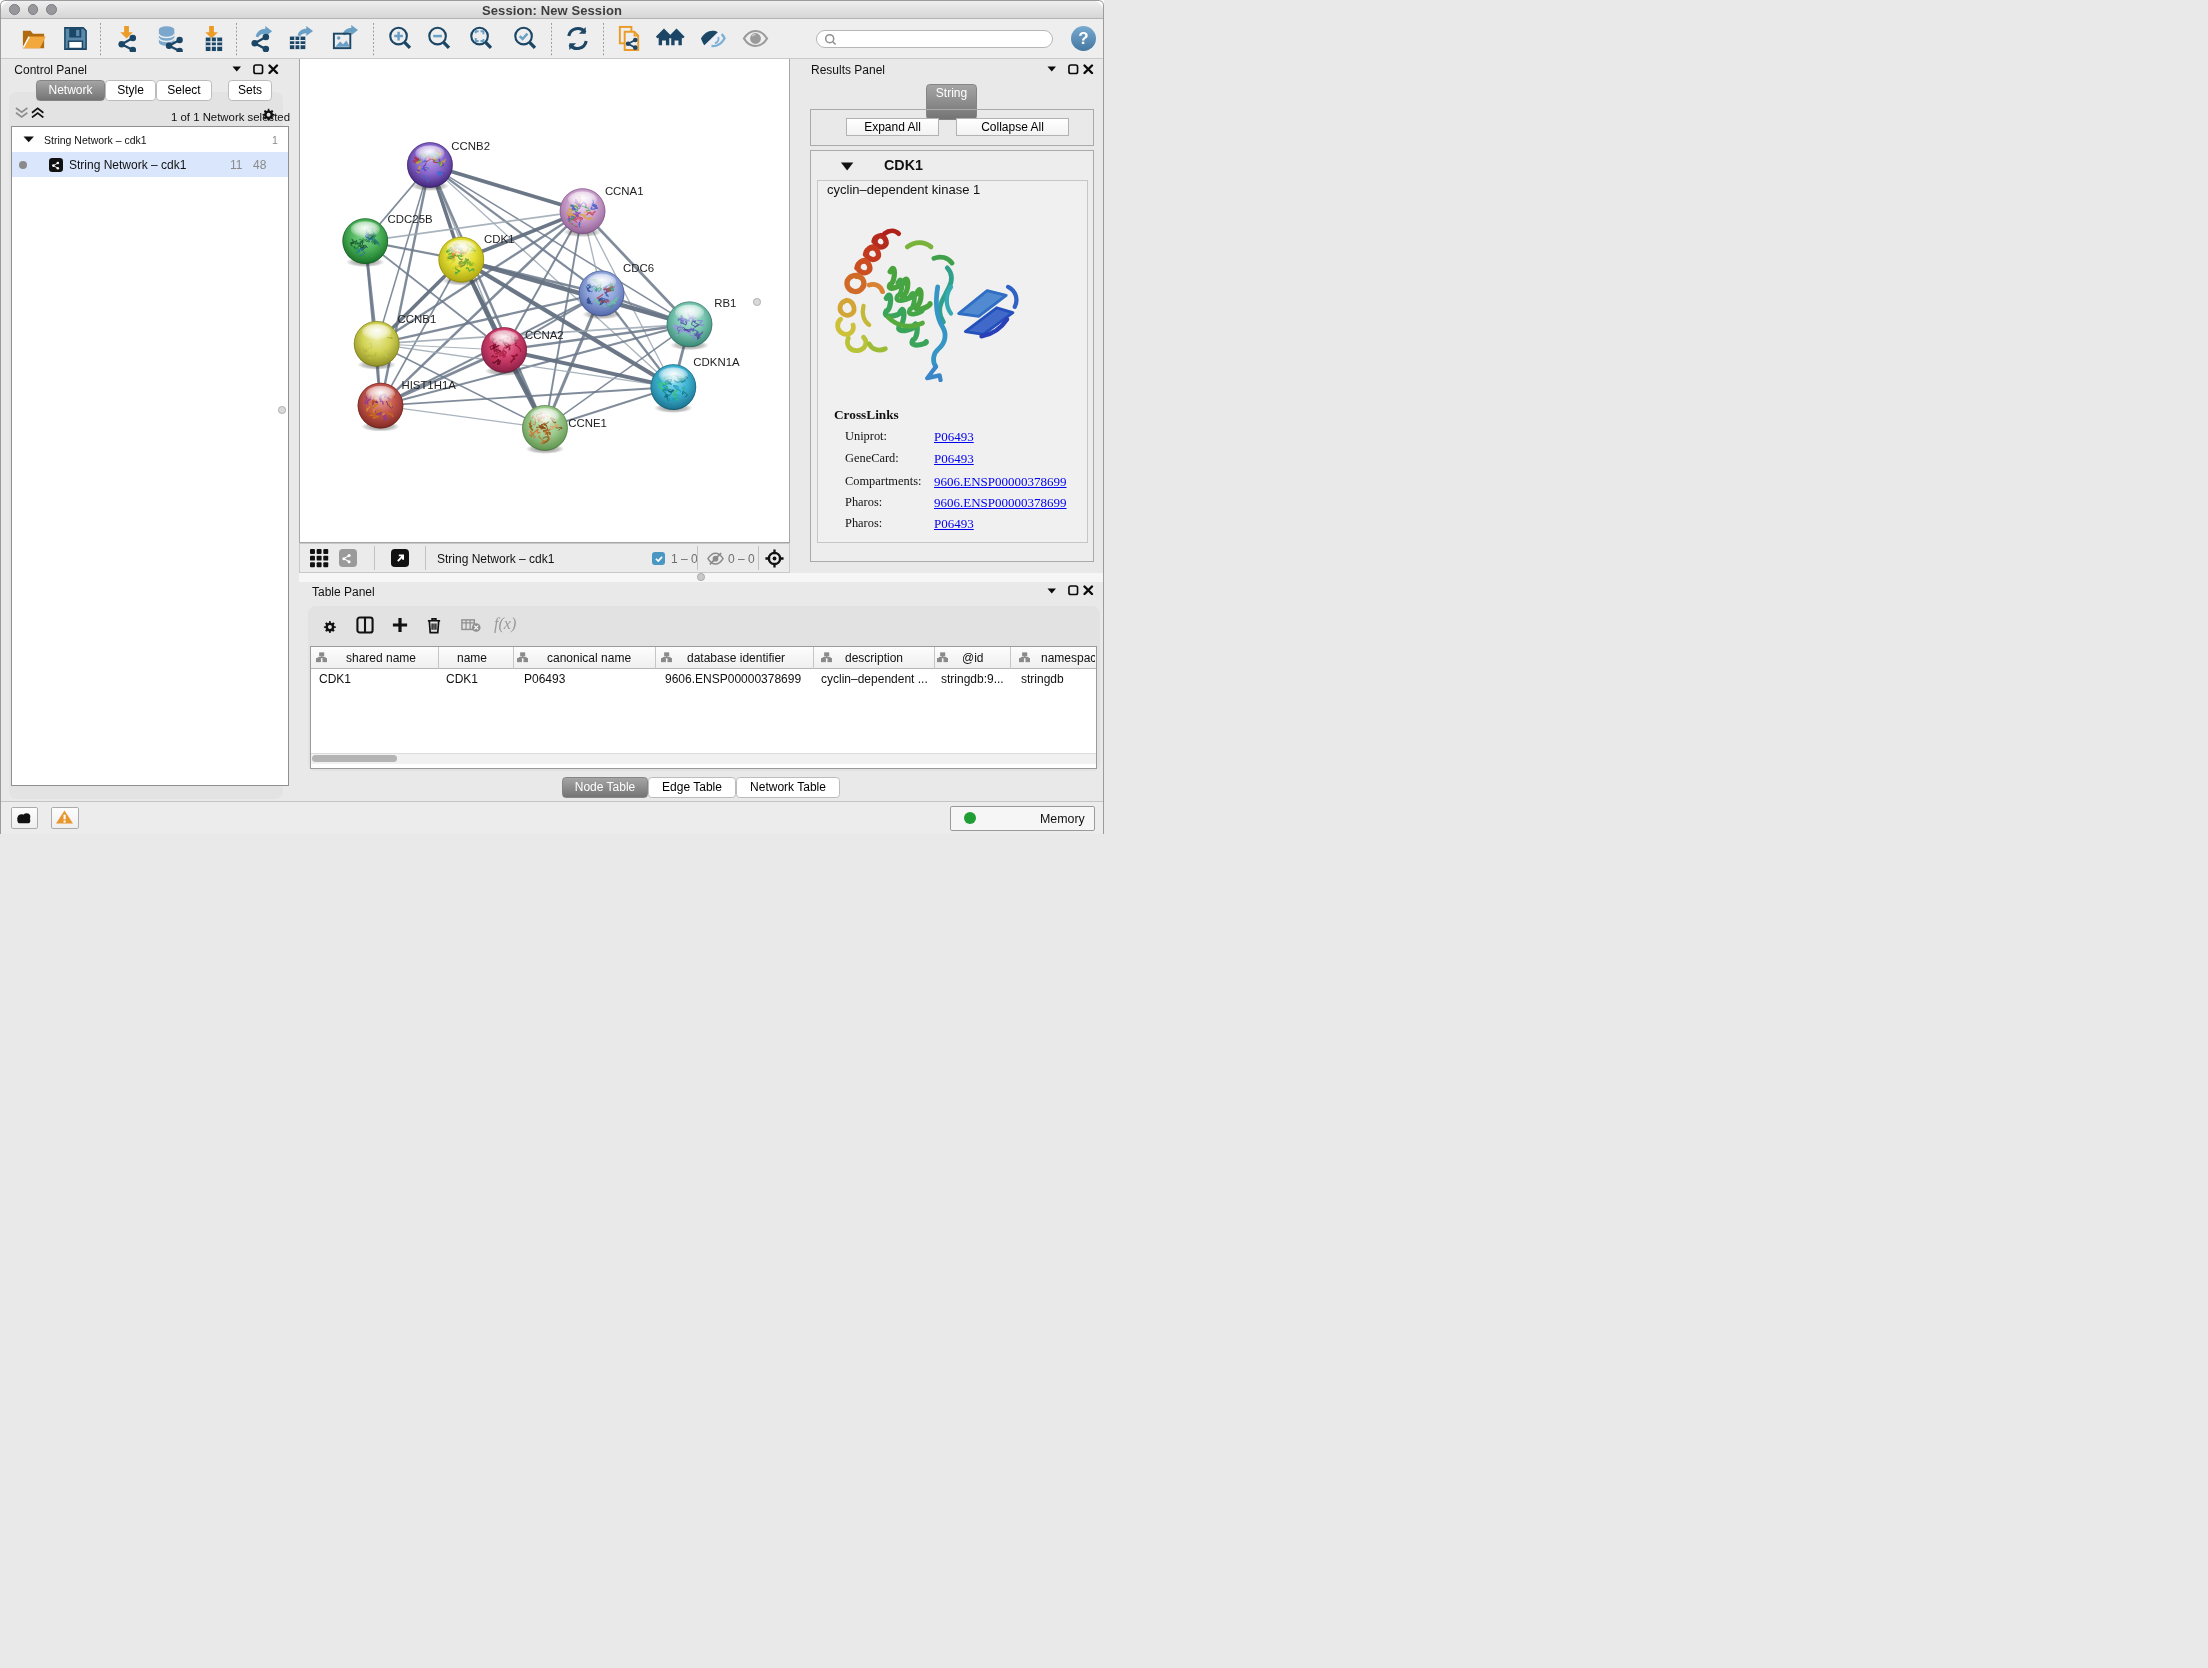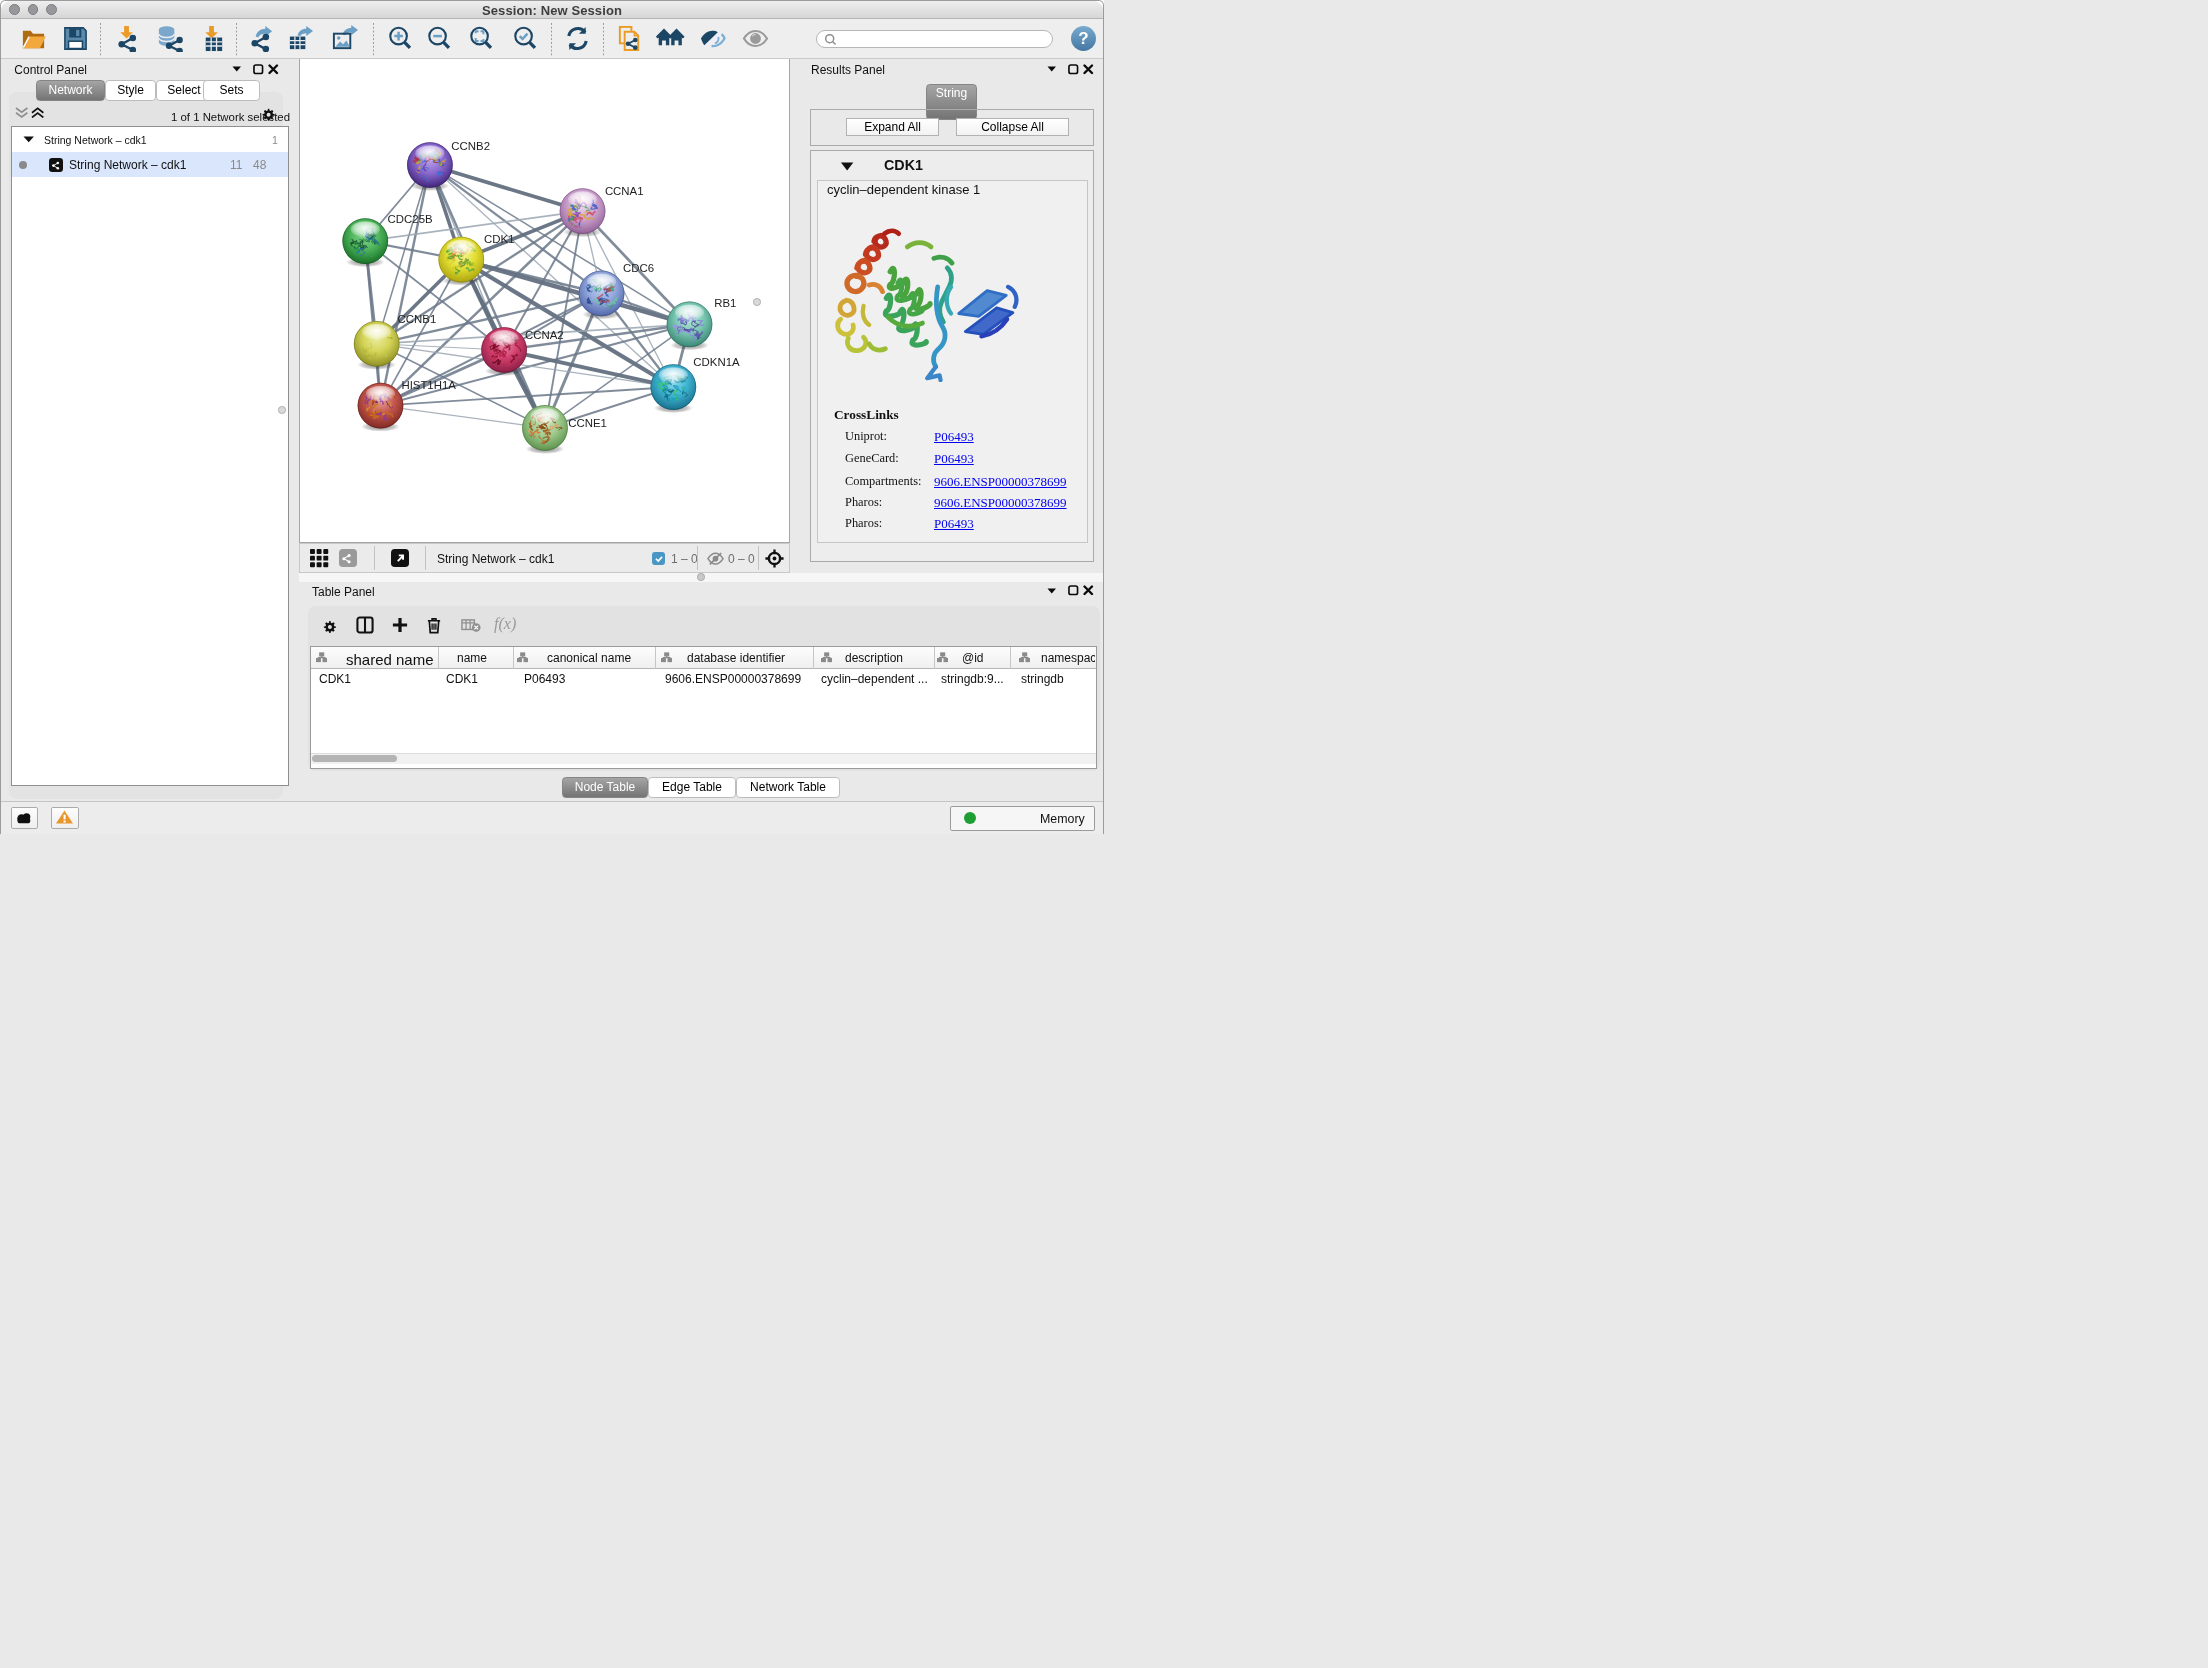--- a/index.html
+++ b/index.html
@@ -181,21 +181,21 @@
 <svg class="abs" style="left:253px;top:64px" width="10.5" height="10.5" viewBox="0 0 11 11">
     <rect x="1" y="1" width="9" height="9" rx="2" fill="none" stroke="#0a0a0a" stroke-width="1.7"></rect>
   </svg>
 <svg class="abs" style="left:268px;top:64px" width="10.5" height="10.5" viewBox="0 0 11 11">
     <path d="M1.6 1.6l7.8 7.8M9.4 1.6l-7.8 7.8" stroke="#0a0a0a" stroke-width="2.5" stroke-linecap="round"></path>
   </svg>
 <div class="abs cp-container"></div>
 <div class="abs tab sel" style="left:36px;top:80px;width:69px">Network</div>
 <div class="abs tab" style="left:105px;top:80px;width:51px">Style</div>
 <div class="abs tab" style="left:156px;top:80px;width:56px">Select</div>
-<div class="abs tab" style="left:203px;top:80px;width:57px">Sets</div>
+<div class="abs tab" style="left:228px;top:80px;width:44px">Sets</div>
 <svg class="abs" style="left:15px;top:107px" width="14.3" height="11.4" viewBox="0 0 15 12">
     <path d="M1 1l6 4.5L13 1M1 6l6 4.5L13 6" stroke="#8f8f8f" stroke-width="1.8" fill="none"></path>
   </svg>
 <svg class="abs" style="left:31px;top:107px" width="14.3" height="11.4" viewBox="0 0 15 12">
     <path d="M1 11l6-4.5L13 11M1 6l6-4.5L13 6" stroke="#111" stroke-width="1.8" fill="none"></path>
   </svg>
 <div class="abs treerow" style="left:0px;top:111px;width:290px;text-align:right;font-size:11.4px">1 of 1 Network selected</div>
 <svg class="abs" style="left:261px;top:104px" width="15" height="17" viewBox="0 0 16 18">
     <g transform="translate(0.5,1.5)">
       <path fill="#111" d="M14 9.2l-1.8-.3a5 5 0 0 0-.5-1.2l1-1.5-1.4-1.4-1.5 1a5 5 0 0 0-1.2-.5L8.3 3.5H6.9l-.3 1.8a5 5 0 0 0-1.2.5l-1.5-1-1.4 1.4 1 1.5a5 5 0 0 0-.5 1.2l-1.8.3v1.4l1.8.3a5 5 0 0 0 .5 1.2l-1 1.5 1.4 1.4 1.5-1a5 5 0 0 0 1.2.5l.3 1.8h1.4l.3-1.8a5 5 0 0 0 1.2-.5l1.5 1 1.4-1.4-1-1.5a5 5 0 0 0 .5-1.2l1.8-.3z"></path>
@@ -938,21 +938,21 @@
 <div class="abs" style="left:934px;top:647px;width:1px;height:22px;background:#c6c6c6"></div>
 <div class="abs" style="left:1010px;top:647px;width:1px;height:22px;background:#c6c6c6"></div>
 <svg class="abs" style="left:316px;top:652px" width="11.4" height="10.5" viewBox="0 0 12 11">
     <g stroke="#8a8a8a" stroke-width="1.3" fill="#8a8a8a">
       <rect x="4" y="1" width="4" height="3"></rect>
       <rect x="0.5" y="7" width="4" height="3"></rect>
       <rect x="7.5" y="7" width="4" height="3"></rect>
       <path d="M6 4v2M2.5 7V6h7v1" fill="none"></path>
     </g>
   </svg>
-<div class="abs" style="left:346px;top:651px;font-size:15px;color:#111">shared name</div>
+<div class="abs" style="left:346px;top:651px;font-size:12px;color:#111">shared name</div>
 <div class="abs" style="left:457px;top:651px;font-size:12px;color:#111">name</div>
 <svg class="abs" style="left:517px;top:652px" width="11.4" height="10.5" viewBox="0 0 12 11">
     <g stroke="#8a8a8a" stroke-width="1.3" fill="#8a8a8a">
       <rect x="4" y="1" width="4" height="3"></rect>
       <rect x="0.5" y="7" width="4" height="3"></rect>
       <rect x="7.5" y="7" width="4" height="3"></rect>
       <path d="M6 4v2M2.5 7V6h7v1" fill="none"></path>
     </g>
   </svg>
 <div class="abs" style="left:547px;top:651px;font-size:12px;color:#111">canonical name</div>

